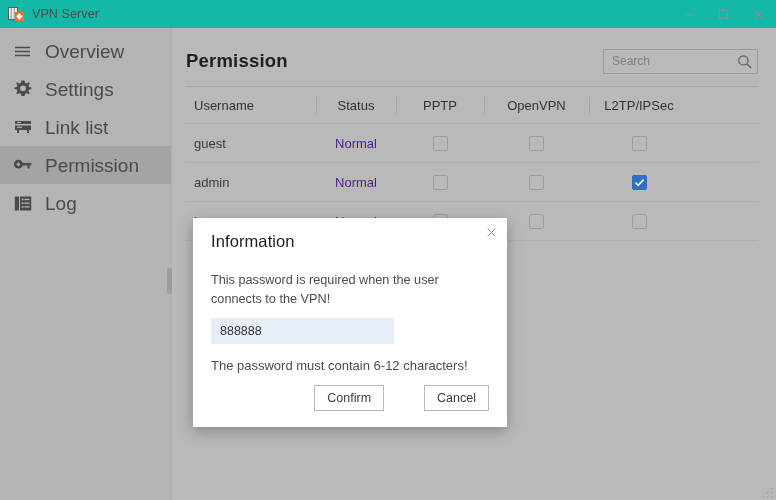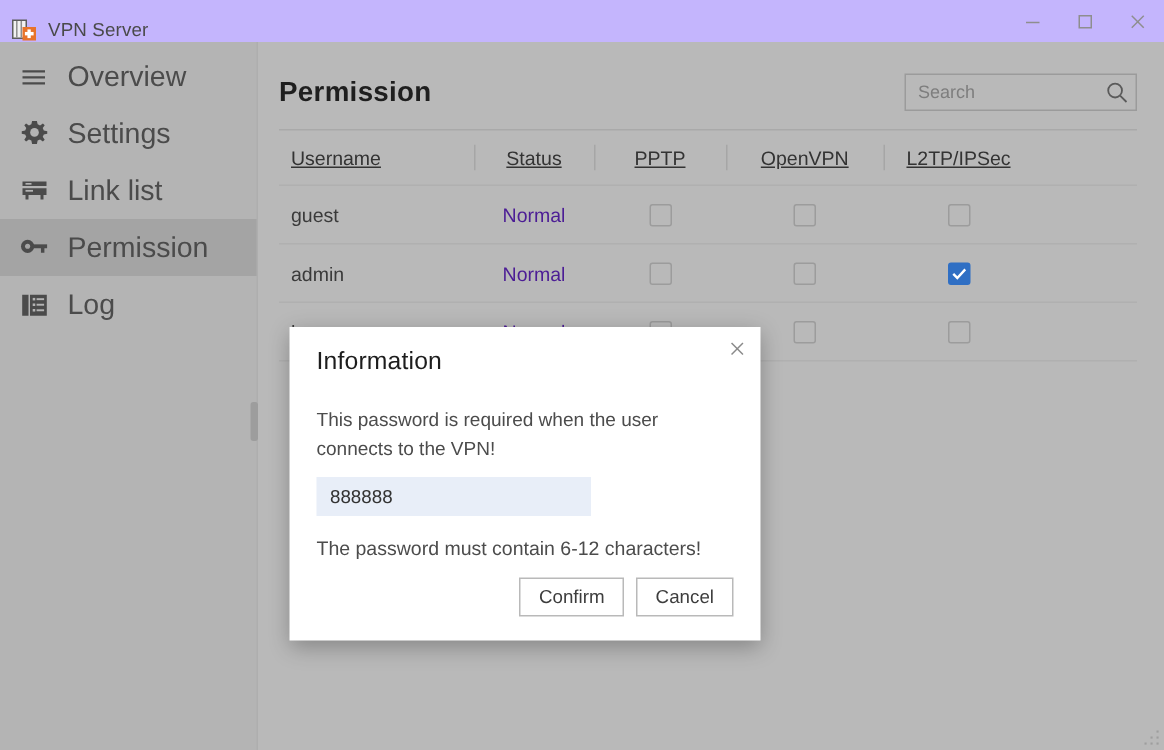--- a/index.html
+++ b/index.html
@@ -14,23 +14,23 @@
     width: 776px; height: 500px;
     background: #b4b4b4;
     display: flex;
     flex-direction: column;
   }
 
   
   .titlebar {
     height: 28px;
     flex: 0 0 28px;
-    background: #c4b5fd;
-    display: flex;
-    align-items: flex-end;
+    background: #14b8a6;
+    display: flex;
+    align-items: center;
     position: relative;
     z-index: 5;
   }
   .titlebar-left {
     display: flex;
     align-items: center;
     padding-left: 8px;
     gap: 7px;
   }
   .app-logo { width: 17px; height: 16px; position: relative; display: block; }
@@ -151,21 +151,21 @@
     color: #3a3a3a;
   }
   .trow.head { height: 36px; }
   .row-rule { height: 1px; background: #b0b0b0; width: 100%; }
   .cell { display: flex; align-items: center; position: relative; }
   .c-user   { flex: 0 0 130px; padding-left: 8px; }
   .c-status { flex: 0 0 80px; justify-content: center; }
   .c-pptp   { flex: 0 0 88px; justify-content: center; }
   .c-ovpn   { flex: 0 0 105px; justify-content: center; }
   .c-l2tp   { flex: 0 0 100px; justify-content: center; }
-  .trow.head .cell { color: #333; text-decoration: underline; }
+  .trow.head .cell { color: #333; }
   .trow.head .cell + .cell::before {
     content: "";
     position: absolute;
     left: 0; top: 50%;
     transform: translateY(-50%);
     width: 1px; height: 17px;
     background: #a6a6a6;
   }
   .status-val { color: #4c1d95; font-size: 13px; }
   .cb {
@@ -242,20 +242,21 @@
   .mbtn {
     min-width: 58px;
     height: 26px;
     padding: 0 12px;
     background: #fff;
     border: 1px solid #b9b9b9;
     font-family: "Liberation Sans", sans-serif;
     font-size: 12.5px;
     color: #3d3d3d;
     line-height: 1;
+    margin-left: 32px;
   }
 
   
   .grip {
     position: absolute;
     right: 2px; bottom: 2px;
     width: 13px; height: 13px;
     opacity: .45;
     z-index: 8;
   }

